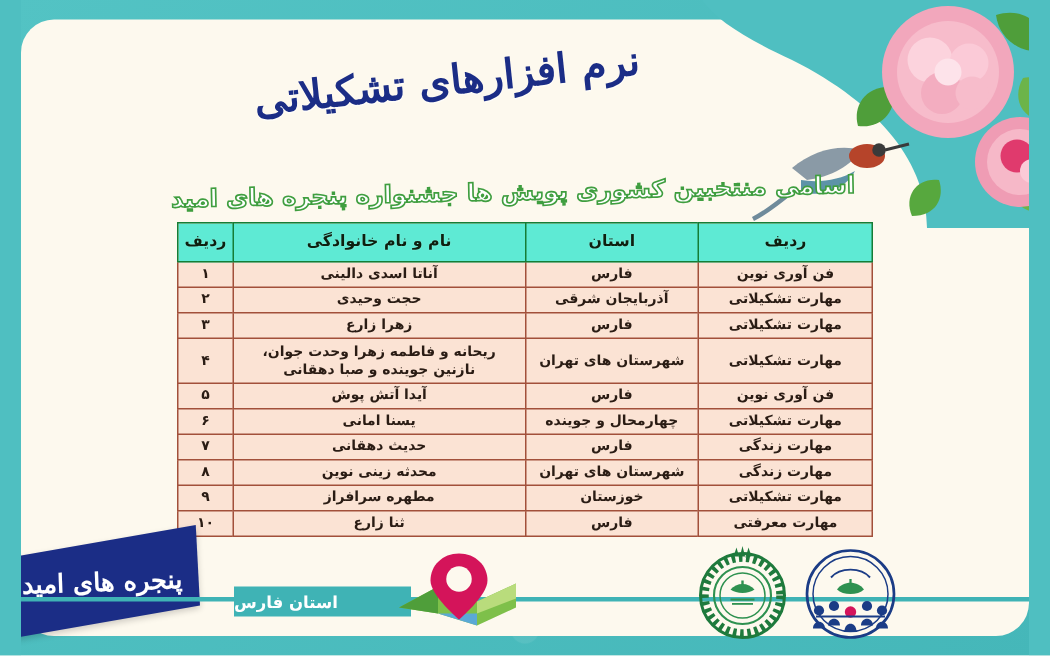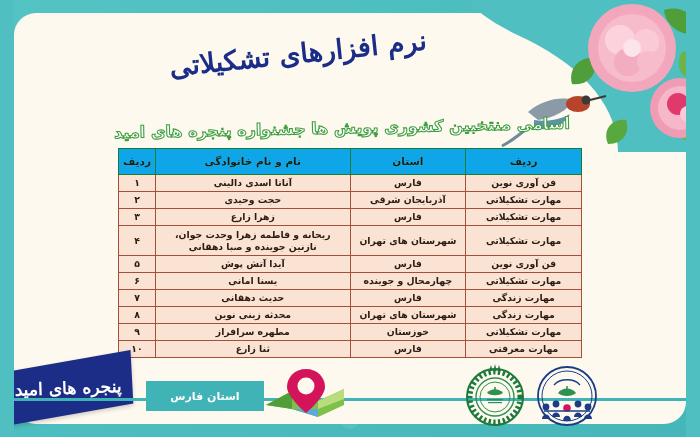--- a/index.html
+++ b/index.html
@@ -110,21 +110,21 @@
     border: 1px solid #a2503a;
     text-align: center;
     vertical-align: middle;
     padding: 0;
     line-height: 1.25;
     color: #2a1c14;
     font-weight: 700;
   }
 
   table.data thead th {
-    background: #0ea5e9;
+    background: #5eead4;
     color: #0d1f0f;
     height: 26px;
     font-size: 10.5px;
     border-color: #157d35;
     text-shadow: 0 0 1px rgba(255,255,255,.35);
   }
 
   table.data tbody td {
     background: #fbe3d4;
     height: 17px;
@@ -168,28 +168,28 @@
     position: absolute;
     left: 0;
     bottom: 36px;
     width: 700px;
     height: 3px;
     background: #3fb3b5;
   }
 
   .prov-pill {
     position: absolute;
-    left: 146px;
+    left: 156px;
     bottom: 26px;
     width: 118px;
-    height: 30px;
+    height: 20px;
     background: #3fb3b5;
     display: flex;
     align-items: center;
-    justify-content: center;
+    justify-content: flex-end;
   }
   .prov-pill span {
     color: #ffffff;
     font-size: 11px;
     font-weight: 700;
     white-space: nowrap;
   }
 
   .map-icon {
     position: absolute;

